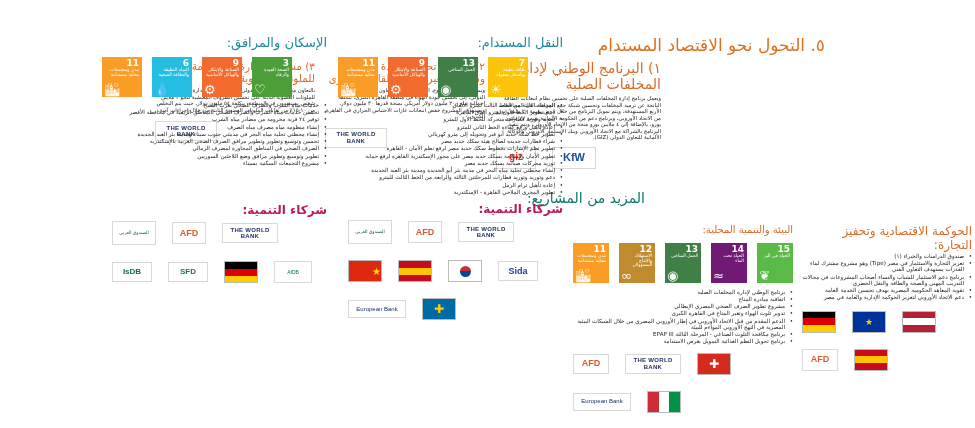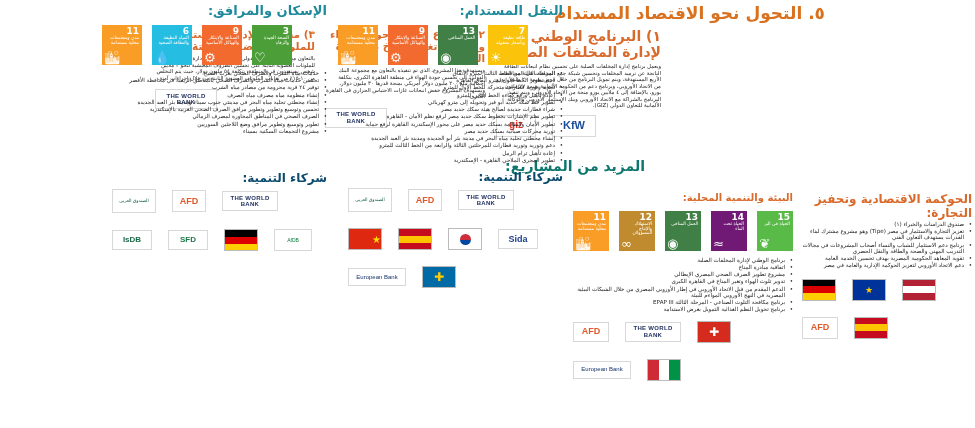--- a/index.html
+++ b/index.html
@@ -12,23 +12,24 @@
     position: relative;
     width: 975px;
     height: 428px;
     overflow: hidden;
     background: #ffffff;
   }
   
   .panel { position: absolute; }
   .panel-title {
     color: #d96a2b;
-    font-weight: bold;
+    font-weight: normal;
     text-align: right;
     line-height: 1.15;
+    margin-top: 32px;
   }
   .teal-title { color: #1f8a9c; }
 
   ul.bullets {
     list-style: none;
     margin: 0;
     padding: 0;
     text-align: right;
   }
   ul.bullets > li {
@@ -82,21 +83,21 @@
     font-family: "Liberation Sans", sans-serif;
   }
   .flag { width: 34px; height: 22px; border: 1px solid #bbb; position: relative; overflow:hidden; }
   .stripes3v { display: flex; width: 100%; height: 100%; }
   .stripes3v > i { flex: 1; display: block; }
   .stripes3h { display: flex; flex-direction: column; width: 100%; height: 100%; }
   .stripes3h > i { flex: 1; display: block; }
 
   .wb { font-weight: bold; font-size: 6px; color: #1b2b5e; letter-spacing: .3px; }
   .partners-label {
-    color: #0c4a6e; font-weight: bold; text-align: right; line-height: 1.1;
+    color: #be185d; font-weight: bold; text-align: right; line-height: 1.1;
   }
 </style>
 </head>
 <body>
 
 <div class="page">
 
   <div class="panel panel-title" style="right:150px; top:4px; width:360px; font-size:17px; color:#d9711f;">
     <span>٥. التحول نحو الاقتصاد المستدام</span>
   </div>

